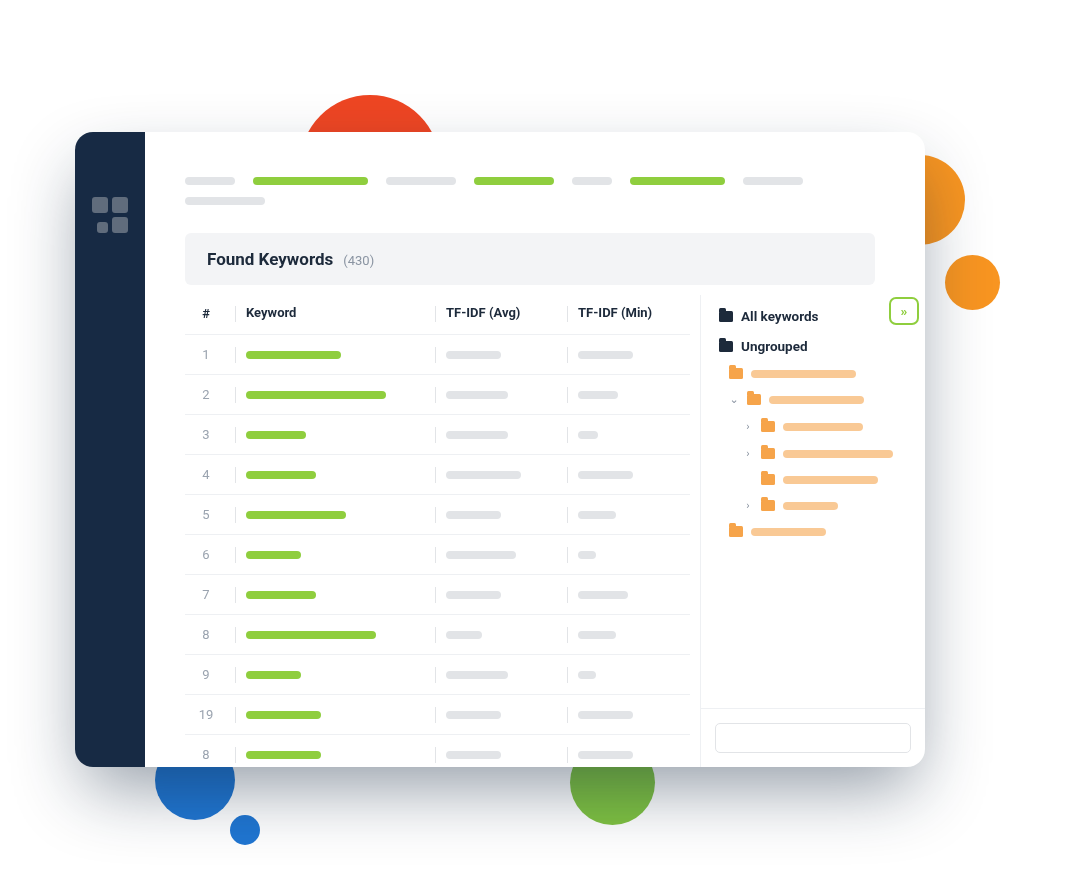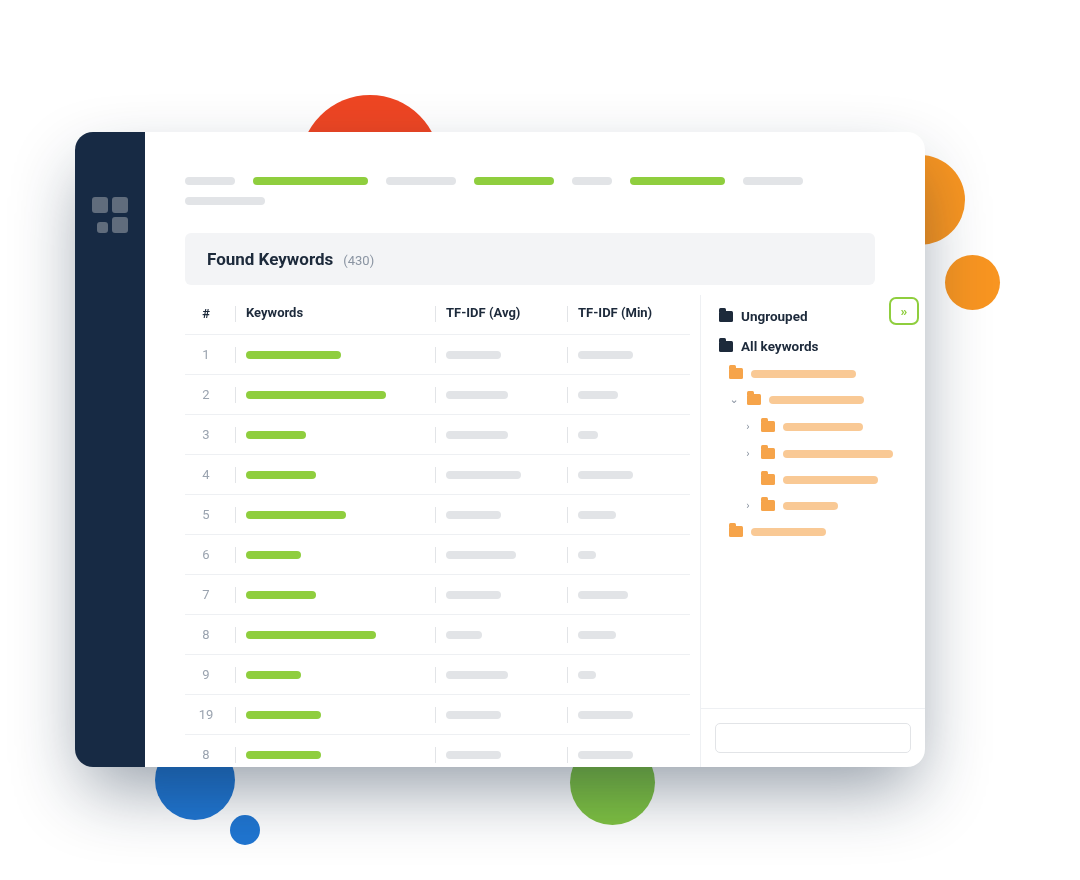--- a/index.html
+++ b/index.html
@@ -198,21 +198,21 @@
       <h2>Found Keywords</h2>
       <span class="count">(430)</span>
     </div>
 
     <div class="content">
       <div class="table-wrap">
         <table>
           <thead>
             <tr>
               <th class="num">#</th>
-              <th class="kw"><span class="vdiv"></span><span>Keywords</span></th>
+              <th class="kw"><span class="vdiv"></span><span>Keyword</span></th>
               <th><span class="vdiv"></span><span>TF-IDF (Avg)</span></th>
               <th><span class="vdiv"></span><span>TF-IDF (Min)</span></th>
             </tr>
           </thead>
           <tbody id="tbody">
               <tr>
                 <td class="num">1</td>
                 <td><span class="vdiv"></span><span class="bar green" style="width:95px"></span></td>
                 <td><span class="vdiv"></span><span class="bar grey" style="width:55px"></span></td>
                 <td><span class="vdiv"></span><span class="bar grey" style="width:55px"></span></td>
@@ -279,25 +279,25 @@
               </tr>
             </tbody>
         </table>
       </div>
 
       <div class="side">
         <div class="collapse">»</div>
 
         <div class="side-item">
           <span class="folder-icon folder-dark"></span>
-          <span style="font-weight:700">Ungrouped</span>
+          <span style="font-weight:700">All keywords</span>
         </div>
         <div class="side-item">
           <span class="folder-icon folder-dark"></span>
-          <span style="font-weight:700">All keywords</span>
+          <span style="font-weight:700">Ungrouped</span>
         </div>
 
         <div id="groups">
             <div class="side-item indent-1">
               <span class="folder-icon folder-orange"></span>
               <span class="ph" style="width:105px"></span>
             </div>
             <div class="side-item indent-1">
               <span class="chev">⌄</span>
               <span class="folder-icon folder-orange"></span>

